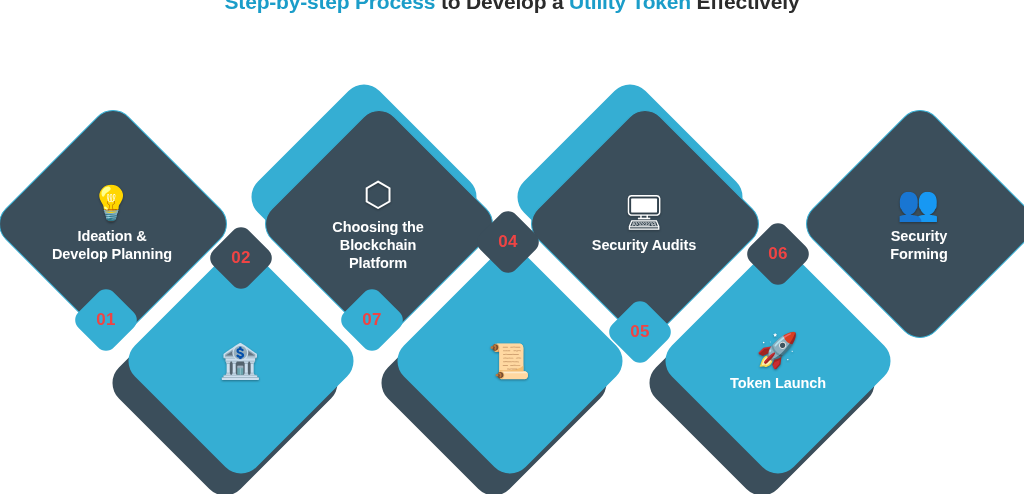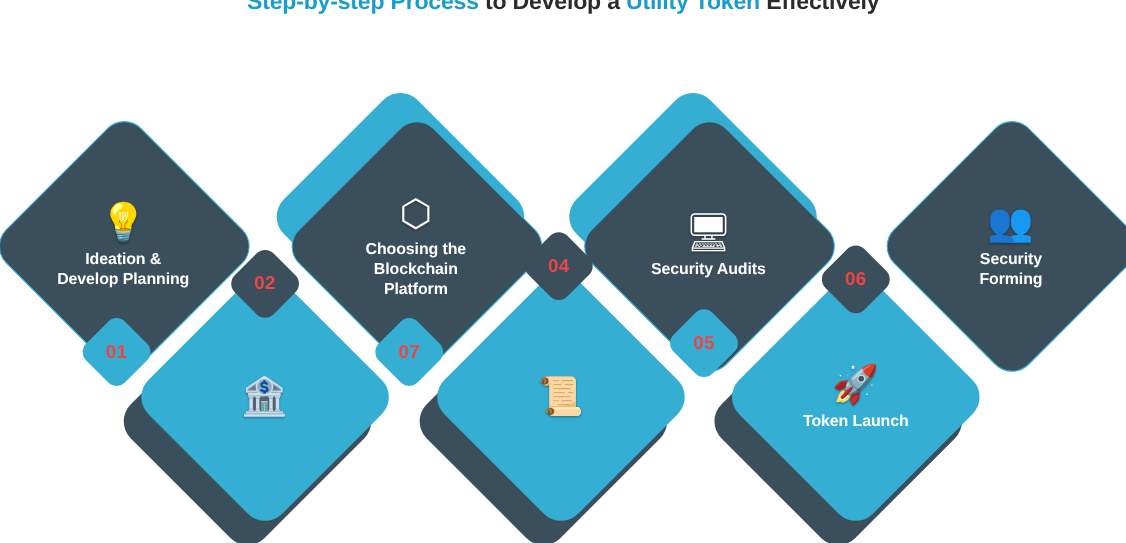--- a/index.html
+++ b/index.html
@@ -216,21 +216,21 @@
   <div class="badge" style="left:347px; top:295px;">
     <div class="bd cyan"></div>
     <div class="bnum">07</div>
   </div>
 
   <div class="badge" style="left:483px; top:217px;">
     <div class="bd dark"></div>
     <div class="bnum">04</div>
   </div>
 
-  <div class="badge" style="left:615px; top:287px;">
+  <div class="badge" style="left:615px; top:307px;">
     <div class="bd cyan"></div>
     <div class="bnum">05</div>
   </div>
 
   <div class="badge" style="left:753px; top:229px;">
     <div class="bd dark"></div>
     <div class="bnum">06</div>
   </div>
 
 </div>

